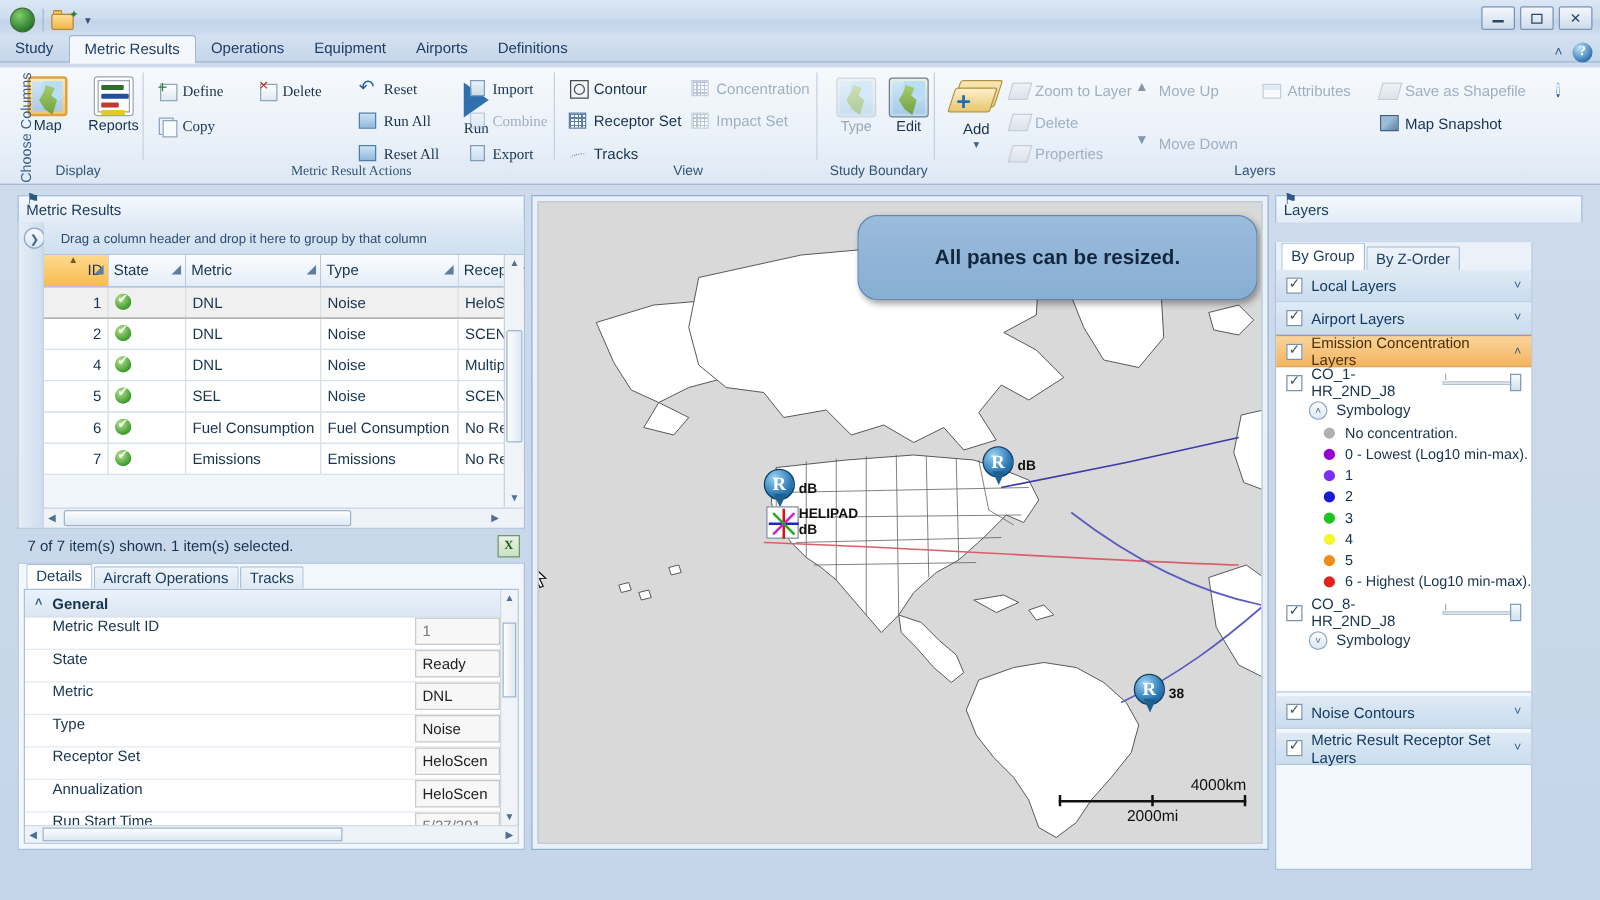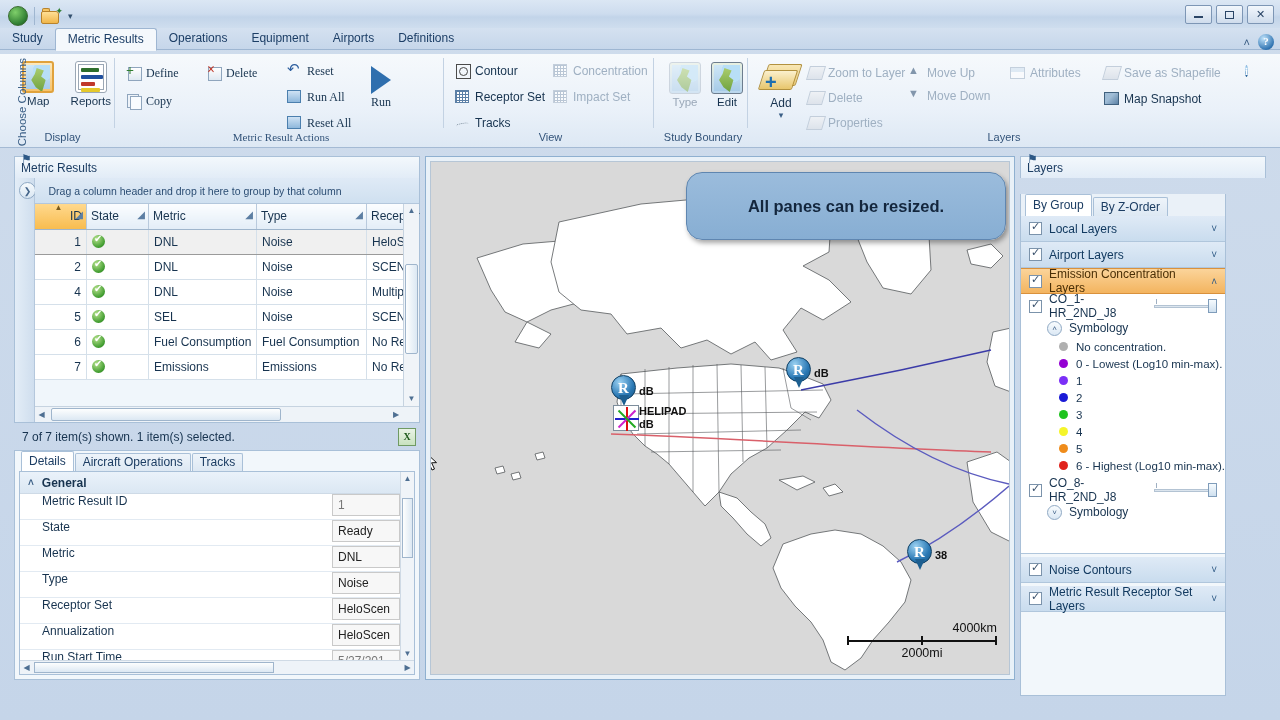--- a/index.html
+++ b/index.html
@@ -539,20 +539,40 @@
             </span>
           <span>Run All</span>
         </div>
         <div class="ritem" style="margin-top:4px;">
           <span class="ico">
               <span class="ico-sq" style="display:block;"></span>
             </span>
           <span>Reset All</span>
         </div>
       </div>
+      <div style="position:absolute;left:256px;top:4px;">
+        <div class="ritem">
+          <span class="ico">
+              <span class="ico-imp" style="display:block;"></span>
+            </span>
+          <span>Import</span>
+        </div>
+        <div class="ritem dis" style="margin-top:4px;">
+          <span class="ico">
+              <span class="ico-imp" style="display:block;opacity:.45;"></span>
+            </span>
+          <span>Combine</span>
+        </div>
+        <div class="ritem" style="margin-top:4px;">
+          <span class="ico">
+              <span class="ico-imp" style="display:block;"></span>
+            </span>
+          <span>Export</span>
+        </div>
+      </div>
       <div class="glabel">Metric Result Actions</div>
       <div class="gsep"></div>
     </div>
 
     <div class="rgroup" style="left:447px;width:207px;">
       <div style="position:absolute;left:8px;top:4px;">
         <div class="ritem">
           <span class="ico ico-contour"></span>
           <span>Contour</span>
         </div>
@@ -636,21 +656,21 @@
               <span class="ico-layer dis" style="display:block;"></span>
             </span>
           <span>Properties</span>
         </div>
       </div>
       <div style="position:absolute;left:155px;top:6px;">
         <div class="ritem dis">
           <span class="ico ico-arrow-up"></span>
           <span>Move Up</span>
         </div>
-        <div class="ritem dis" style="margin-top:1px;">
+        <div class="ritem dis" style="margin-top:20px;">
           <span class="ico ico-arrow-dn"></span>
           <span>Move Down</span>
         </div>
       </div>
       <div style="position:absolute;left:258px;top:6px;">
         <div class="ritem dis">
           <span class="ico">
               <span class="ico-attr" style="display:block;opacity:.55;"></span>
             </span>
           <span>Attributes</span>

